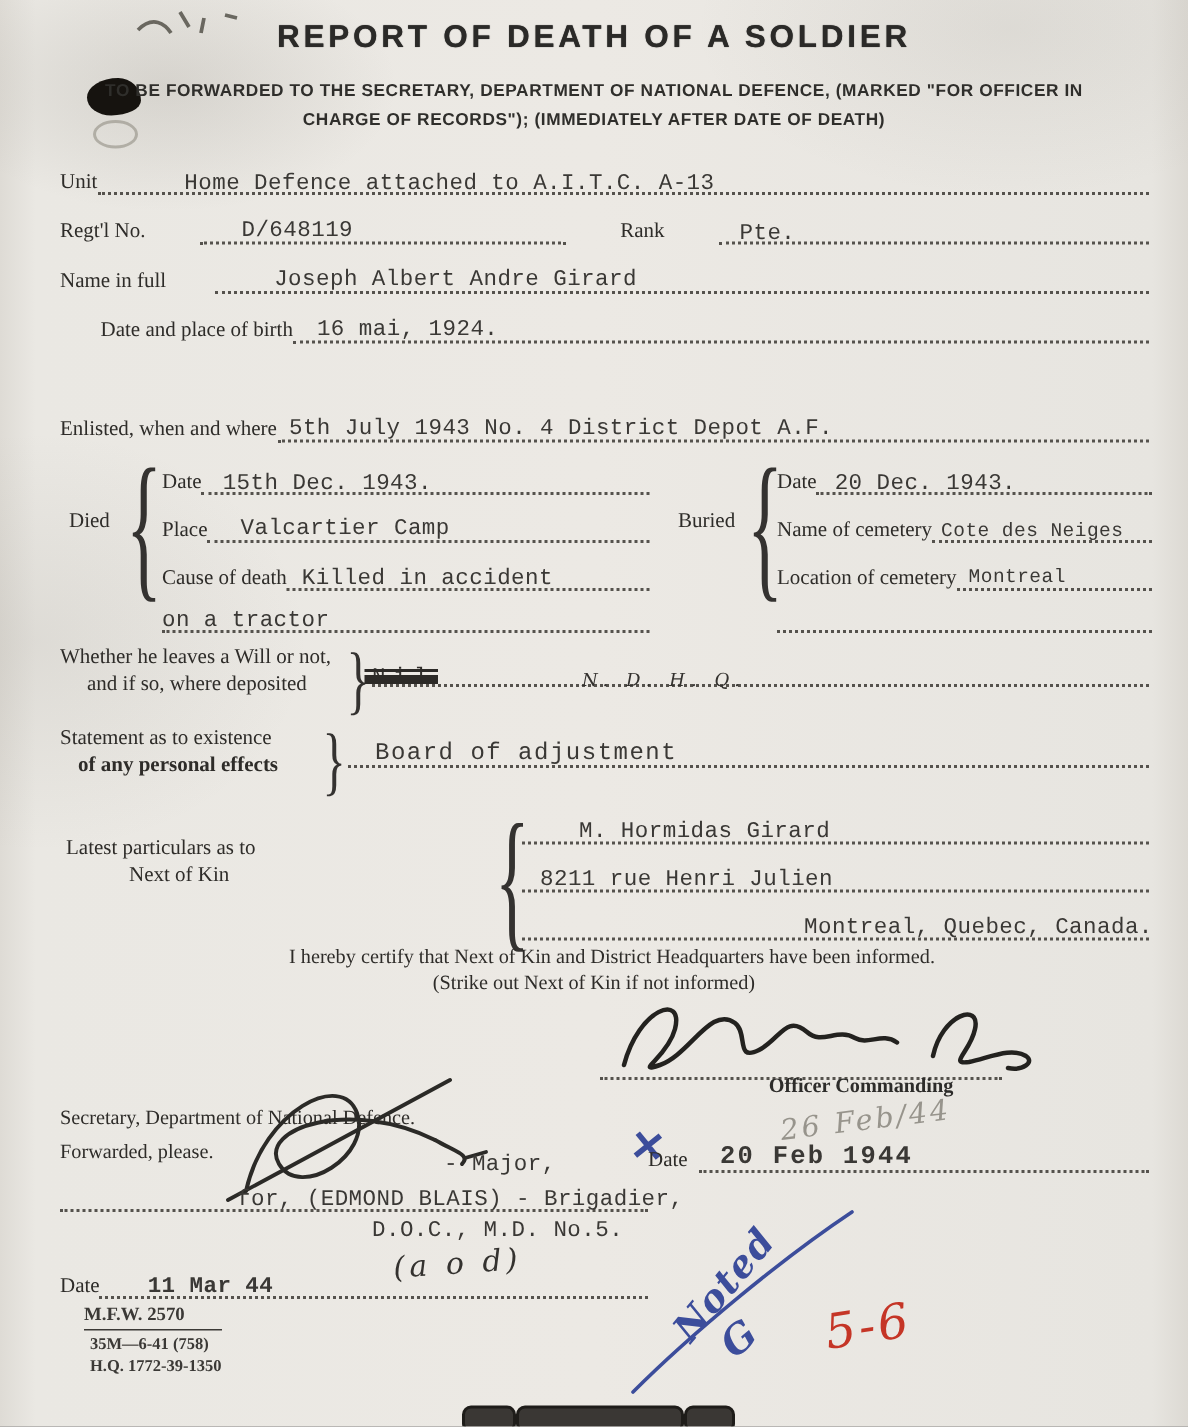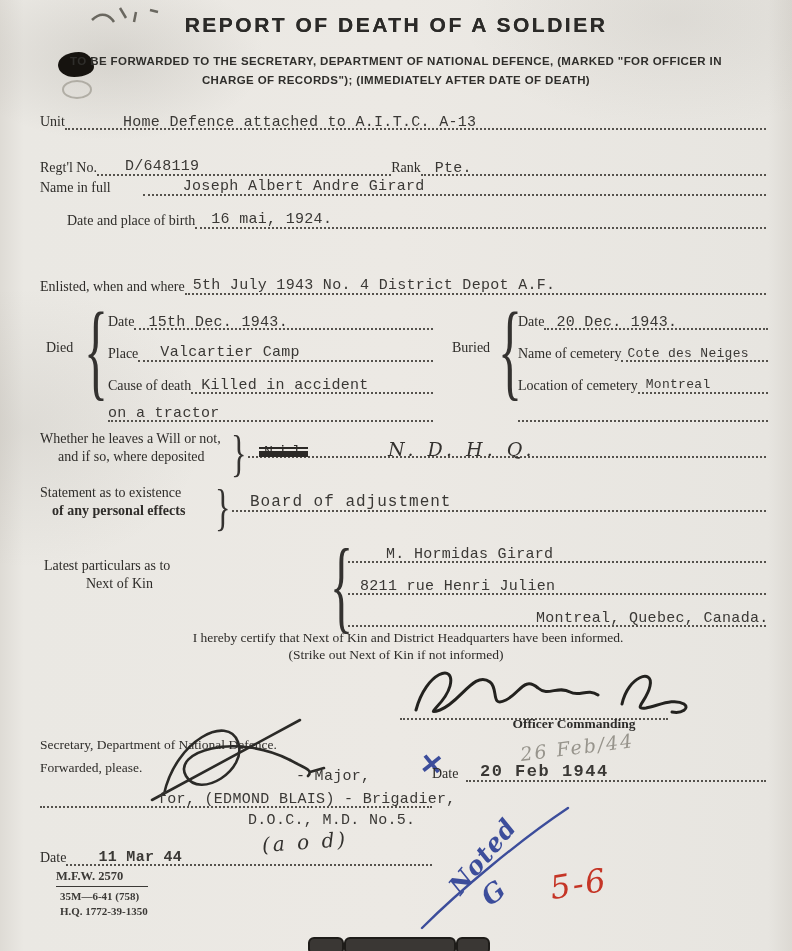--- a/index.html
+++ b/index.html
@@ -51,21 +51,21 @@
   <div class="abs subt" style="top:55px;">TO BE FORWARDED TO THE SECRETARY, DEPARTMENT OF NATIONAL DEFENCE, (MARKED "FOR OFFICER IN</div>
   <div class="abs subt" style="top:74px;">CHARGE OF RECORDS"); (IMMEDIATELY AFTER DATE OF DEATH)</div>
 
   <div class="abs row" style="left:40px;right:26px;top:110px;">
     <span class="lbl">Unit</span>
     <span class="lead">
       <span class="tv" style="left:58px;">Home Defence attached to A.I.T.C. A-13</span>
     </span>
   </div>
 
-  <div class="abs row" style="left:40px;right:26px;top:156px;">
+  <div class="abs row" style="left:40px;right:26px;top:143px;gap:36px;">
     <span class="lbl">Regt'l No.</span>
     <span class="lead" style="flex:1.15;">
       <span class="tv" style="left:28px;bottom:-1px;">D/648119</span>
     </span>
     <span class="lbl">Rank</span>
     <span class="lead" style="flex:1.35;">
       <span class="tv" style="left:14px;">Pte.</span>
     </span>
   </div>
 
@@ -141,22 +141,22 @@
   </div>
   <div class="abs row" style="left:518px;width:250px;top:402px;">
     <span class="lead"></span>
   </div>
 
   <div class="abs lbl" style="left:40px;top:431px;">Whether he leaves a Will or not,</div>
   <div class="abs lbl" style="left:58px;top:449px;">and if so, where deposited</div>
   <div class="abs brace" style="left:231px;top:428px;font-size:46px;transform:scale(.7,1.1);transform-origin:left top;">}</div>
   <div class="abs row" style="left:248px;right:26px;top:438px;">
     <span class="lead">
-      <span class="struck abs" style="left:16px;bottom:-2px;font-family:Liberation Mono, monospace;">Nil</span>
-      <span class="hand abs" style="left:140px;bottom:-4px;font-size:19px;letter-spacing:4px;">N. D. H. Q.</span>
+      <span class="struck abs" style="left:0;bottom:-2px;font-family:Liberation Mono, monospace;">Nil</span>
+      <span class="hand abs" style="left:140px;bottom:-4px;font-size:12px;letter-spacing:4px;">N. D. H. Q.</span>
     </span>
   </div>
 
   <div class="abs lbl" style="left:40px;top:485px;">Statement as to existence</div>
   <div class="abs lbl" style="left:52px;top:503px;font-weight:bold;">of any personal effects</div>
   <div class="abs brace" style="left:215px;top:482px;font-size:46px;transform:scale(.7,1.1);transform-origin:left top;">}</div>
   <div class="abs row" style="left:232px;right:26px;top:492px;">
     <span class="lead">
       <span class="tv" style="left:18px;bottom:-1px;font-size:16px;letter-spacing:1px;">Board of adjustment</span>
     </span>

